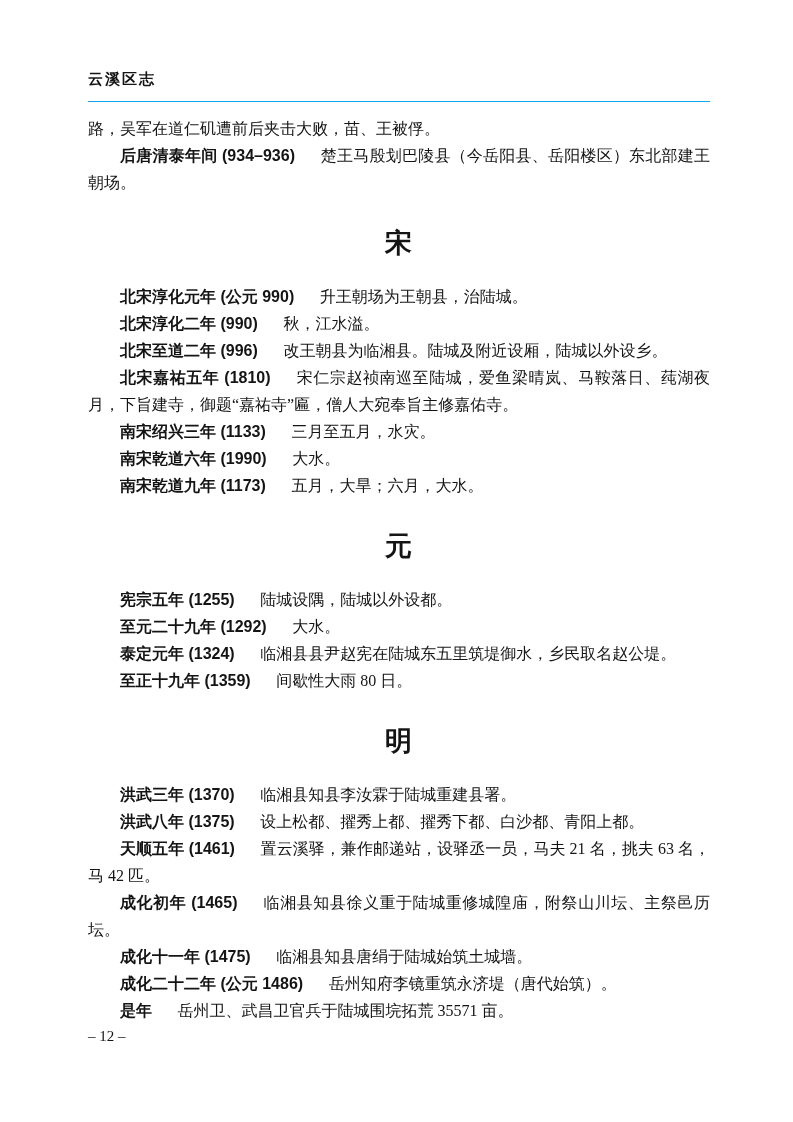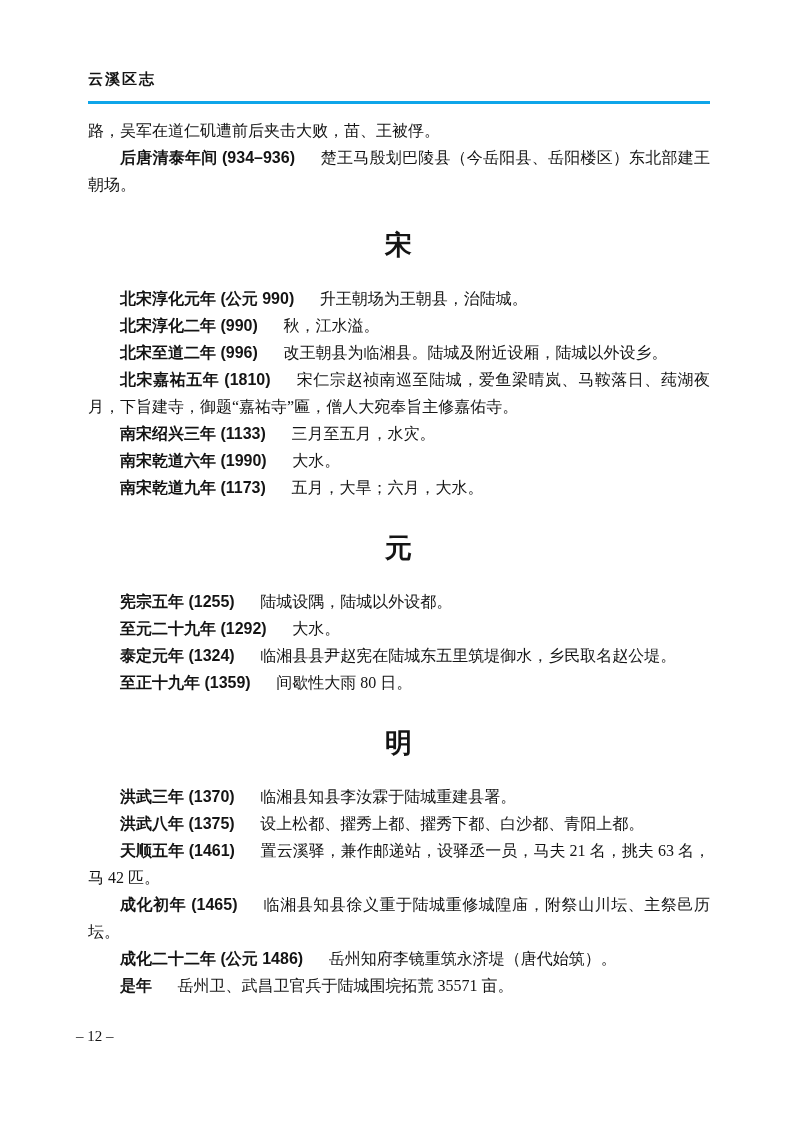--- a/index.html
+++ b/index.html
@@ -8,21 +8,21 @@
     width: 793px;
     height: 1122px;
     background: #ffffff;
     box-sizing: border-box;
     padding: 70px 83px 0 88px;
     color: #141414;
     font-family: "Liberation Serif", serif;
     overflow: hidden;
   }
   .header-row {
-    border-bottom: 3px solid #0ea5e9;
+    border-bottom: 1px solid #0ea5e9;
     padding-bottom: 13px;
   }
   .book-title {
     font-family: "Liberation Sans", sans-serif;
     font-weight: 700;
     font-size: 15px;
     line-height: 18px;
     letter-spacing: 2px;
   }
   .content { margin-top: 13px; }
@@ -43,21 +43,21 @@
     font-family: "Liberation Sans", sans-serif;
     font-weight: 700;
     font-size: 27px;
     line-height: 32px;
     text-align: center;
     margin: 31px 0 24px 0;
     letter-spacing: 1px;
   }
   .footer {
     position: absolute;
-    left: 76px;
+    left: 88px;
     top: 1028px;
     font-size: 15px;
     font-family: "Liberation Serif", serif;
     color: #141414;
   }
 </style>
 </head>
 <body>
 
 <div class="page">
@@ -88,20 +88,21 @@
     <p class="para entry"><span class="era">至元二十九年 (1292)</span><span>大水。</span></p>
     <p class="para entry"><span class="era">泰定元年 (1324)</span><span>临湘县县尹赵宪在陆城东五里筑堤御水，乡民取名赵公堤。</span></p>
     <p class="para entry"><span class="era">至正十九年 (1359)</span><span>间歇性大雨 80 日。</span></p>
 
     <h2 class="section-title">明</h2>
 
     <p class="para entry"><span class="era">洪武三年 (1370)</span><span>临湘县知县李汝霖于陆城重建县署。</span></p>
     <p class="para entry"><span class="era">洪武八年 (1375)</span><span>设上松都、擢秀上都、擢秀下都、白沙都、青阳上都。</span></p>
     <p class="para entry"><span class="era">天顺五年 (1461)</span><span>置云溪驿，兼作邮递站，设驿丞一员，马夫 21 名，挑夫 63 名，马 42 匹。</span></p>
     <p class="para entry"><span class="era">成化初年 (1465)</span><span>临湘县知县徐义重于陆城重修城隍庙，附祭山川坛、主祭邑历坛。</span></p>
+    <p class="para entry"><span class="era">成化十一年 (1475)</span><span>临湘县知县唐绢于陆城始筑土城墙。</span></p>
     <p class="para entry"><span class="era">成化二十二年 (公元 1486)</span><span>岳州知府李镜重筑永济堤（唐代始筑）。</span></p>
     <p class="para entry"><span class="era">是年</span><span>岳州卫、武昌卫官兵于陆城围垸拓荒 35571 亩。</span></p>
 
   </div>
 
   <div class="footer">– 12 –</div>
 
 </div>
 
 </body></html>

